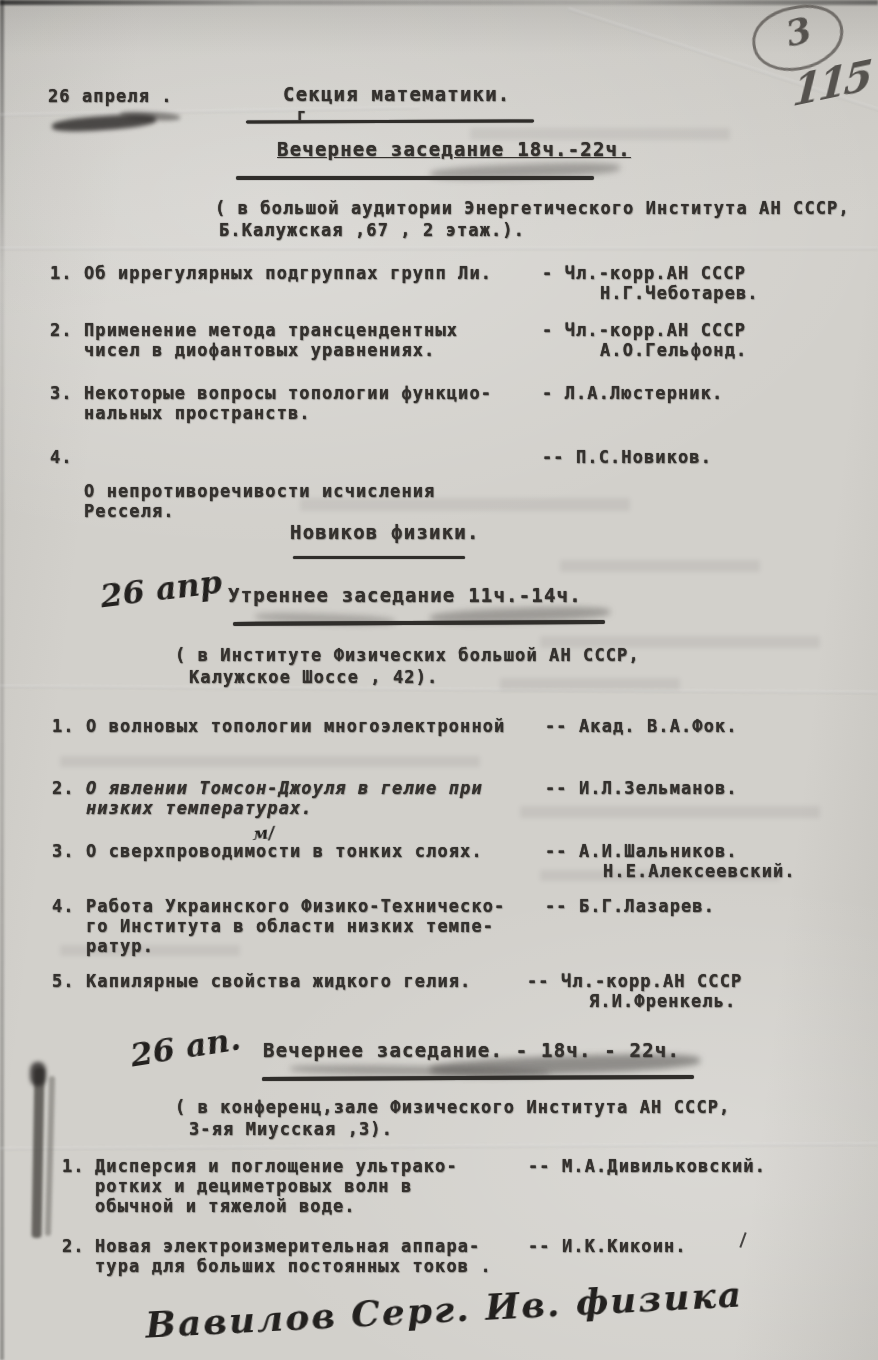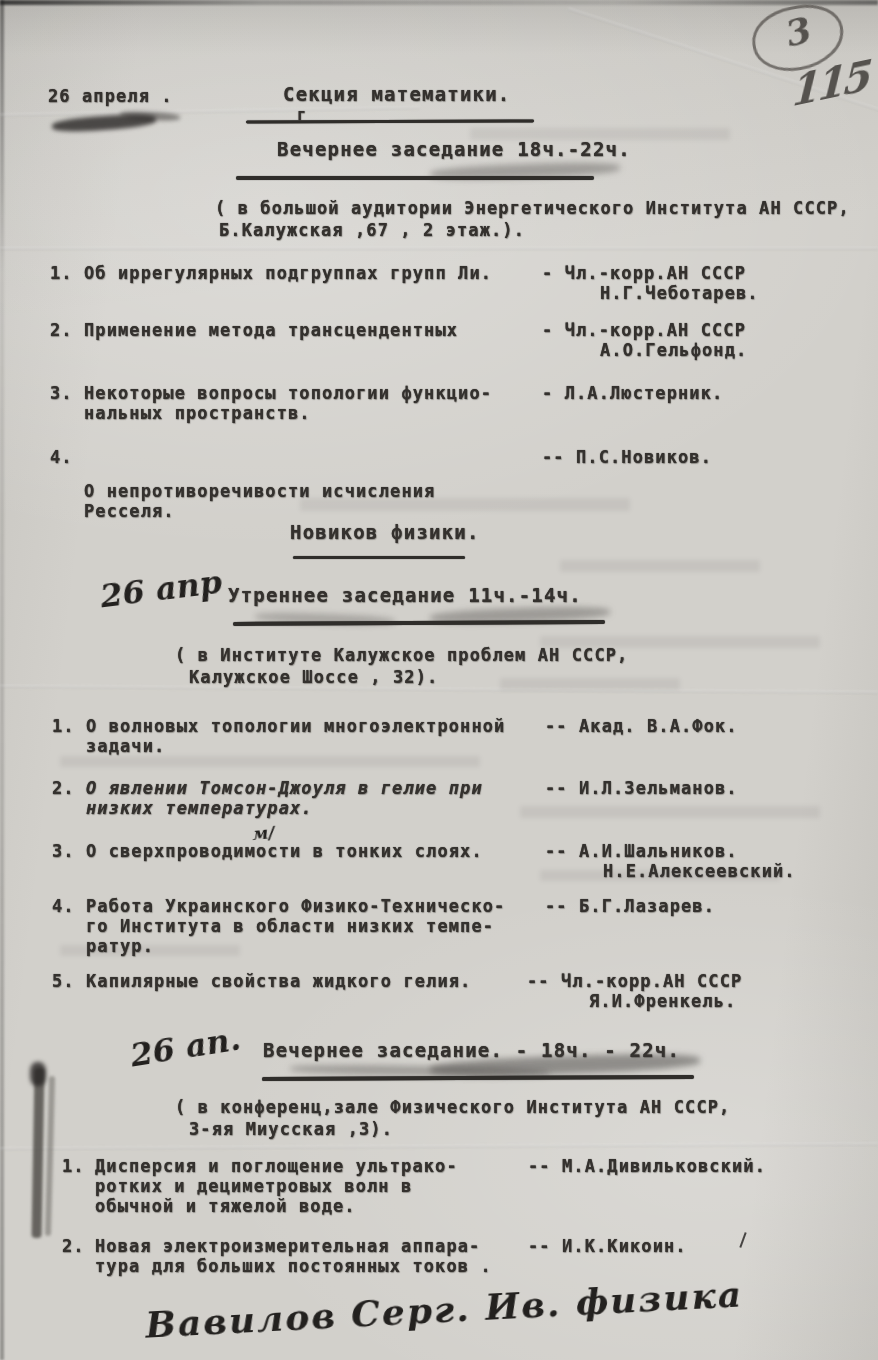--- a/index.html
+++ b/index.html
@@ -72,21 +72,21 @@
   <div class="hand pencil-hand" style="left:792px;top:58px;font-size:42px;transform:rotate(-12deg) skewX(-16deg);letter-spacing:-3px;">115</div>
 
   <div class="typed" style="left:48px;top:86px;">26 апреля .</div>
   <div class="ink-smudge" style="left:52px;top:116px;width:104px;height:14px;transform:rotate(-4deg);"></div>
   <div class="ink-smudge" style="left:120px;top:112px;width:60px;height:8px;transform:rotate(3deg);opacity:.6;"></div>
 
   <div class="typed big" style="left:283px;top:84px;text-align:right;">Секция математики.</div>
   <div class="typed small" style="left:297px;top:105px;">г</div>
   <div class="rule" style="left:246px;top:120px;width:288px;height:3px;transform:rotate(-.2deg);"></div>
 
-  <div class="typed big" style="left:277px;top:139px;">Вечернее заседание  18ч.-22ч.</div>
+  <div class="typed big" style="left:277px;top:139px;text-decoration:underline;">Вечернее заседание  18ч.-22ч.</div>
   <div class="pencil-smudge" style="left:430px;top:164px;width:190px;height:14px;transform:rotate(-2deg);"></div>
   <div class="rule" style="left:236px;top:176px;width:358px;height:4px;"></div>
 
   <div class="typed block" style="left:215px;top:197px;line-height:22px;">
     <span>( в большой аудитории Энергетического Института АН СССР,</span>
     <span style="padding-left:4px;">Б.Калужская ,67 , 2 этаж.).</span>
   </div>
 
   <div class="item" style="top:263px;">
     <span class="typed num" style="left:50px;">1.</span>
@@ -96,20 +96,21 @@
     <div class="typed speaker block" style="left:542px;">
       <span>- Чл.-корр.АН СССР</span>
       <span class="ind">Н.Г.Чеботарев.</span>
     </div>
   </div>
 
   <div class="item" style="top:320px;">
     <span class="typed num" style="left:50px;">2.</span>
     <div class="typed title block" style="left:84px;">
       <span>Применение метода трансцендентных</span>
+      <span>чисел в диофантовых уравнениях.</span>
     </div>
     <div class="typed speaker block" style="left:542px;">
       <span>- Чл.-корр.АН СССР</span>
       <span class="ind">А.О.Гельфонд.</span>
     </div>
   </div>
 
   <div class="item" style="top:383px;">
     <span class="typed num" style="left:50px;">3.</span>
     <div class="typed title block" style="left:84px;">
@@ -135,29 +136,28 @@
   <div class="typed big" style="left:290px;top:522px;">Новиков физики.</div>
   <div class="rule" style="left:293px;top:556px;width:172px;height:3px;"></div>
 
   <div class="hand" style="left:100px;top:570px;font-size:32px;transform:rotate(-7deg);">26 апр</div>
   <div class="typed big" style="left:228px;top:585px;">Утреннее заседание  11ч.-14ч.</div>
   <div class="pencil-smudge" style="left:430px;top:608px;width:180px;height:14px;transform:rotate(-2deg);"></div>
   <div class="pencil-smudge" style="left:255px;top:614px;width:140px;height:10px;transform:rotate(2deg);opacity:.8;"></div>
   <div class="rule" style="left:233px;top:621px;width:372px;height:4px;transform:rotate(-.3deg);"></div>
 
   <div class="typed block" style="left:175px;top:644px;line-height:22px;">
-    <span>( в Институте Калужское проблем АН СССР,</span>
-    <span style="padding-left:14px;">Калужское Шоссе , 32).</span>
+    <span>( в Институте Физических большой АН СССР,</span>
+    <span style="padding-left:14px;">Калужское Шоссе , 42).</span>
   </div>
 
   <div class="item" style="top:716px;">
     <span class="typed num" style="left:52px;">1.</span>
     <div class="typed title block" style="left:86px;">
       <span>О волновых топологии многоэлектронной</span>
-      <span>задачи.</span>
     </div>
     <div class="typed speaker block" style="left:545px;">
       <span>-- Акад. В.А.Фок.</span>
     </div>
   </div>
 
   <div class="item" style="top:778px;">
     <span class="typed num" style="left:52px;">2.</span>
     <div class="typed title block" style="left:86px;font-style:italic;">
       <span>О явлении Томсон-Джоуля в гелие при</span>

